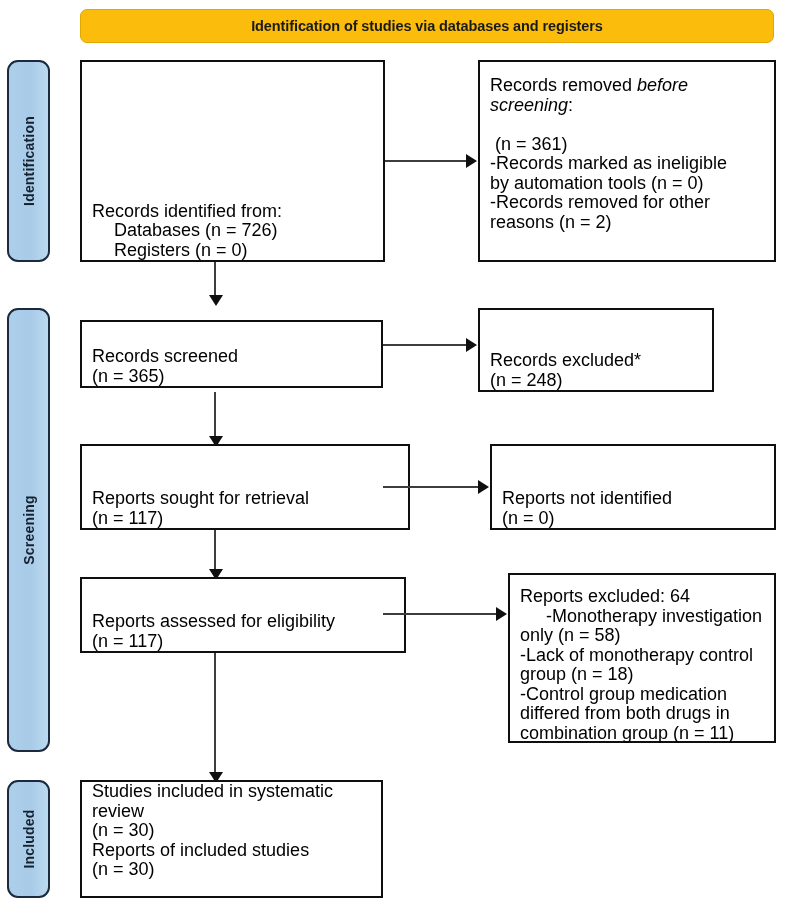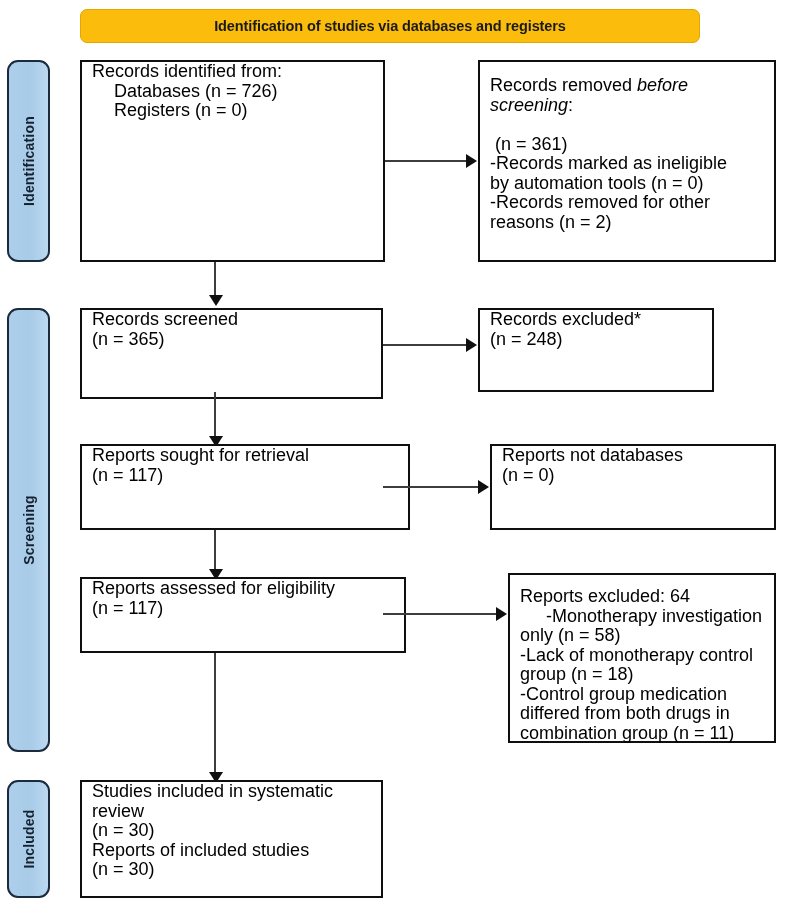--- a/index.html
+++ b/index.html
@@ -56,21 +56,21 @@
   }
 
   
   .flow-box {
     position: absolute;
     box-sizing: border-box;
     background: #ffffff;
     border: 2px solid #0f0f0f;
     display: flex;
     flex-direction: column;
-    justify-content: flex-start;
+    justify-content: flex-end;
   }
   .flow-box.top-align {
     justify-content: flex-start;
   }
   .box-text {
     font-size: 18px;
     line-height: 19.5px;
     color: #000000;
     padding: 0 10px;
     white-space: pre-wrap;
@@ -105,21 +105,21 @@
     border-left: 7px solid transparent;
     border-right: 7px solid transparent;
     border-top: 11px solid #0f0f0f;
   }
 </style>
 </head>
 <body>
 
 <div id="canvas">
 
-  <div class="section-header" style="left:80px; top:9px; width:620px; height:34px;">
+  <div class="section-header" style="left:80px; top:9px; width:694px; height:34px;">
     <span>Identification of studies via databases and registers</span>
   </div>
 
   <div class="stage-tab" style="left:7px; top:60px; width:43px; height:202px;">
     <span class="stage-label">Identification</span>
   </div>
 
   <div class="stage-tab" style="left:7px; top:308px; width:43px; height:444px;">
     <span class="stage-label">Screening</span>
   </div>
@@ -135,40 +135,40 @@
   <div class="flow-box top-align" style="left:478px; top:60px; width:298px; height:202px; padding-top:14px;">
     <div class="box-text"><span>Records removed </span><i>before</i><br><i>screening</i><span>:</span><br><br><span> (n = 361)</span><br><span>-Records marked as ineligible</span><br><span>by automation tools (n = 0)</span><br><span>-Records removed for other</span><br><span>reasons (n = 2)</span></div>
   </div>
 
   <div class="conn-h" style="left:385px; top:160px; width:82px;"></div>
   <div class="arrow-right" style="left:466px; top:154px;"></div>
 
   <div class="conn-v" style="left:214px; top:262px; height:34px;"></div>
   <div class="arrow-down" style="left:209px; top:295px;"></div>
 
-  <div class="flow-box" style="left:80px; top:308px; width:303px; height:91px;">
+  <div class="flow-box" style="left:80px; top:320px; width:303px; height:68px;">
     <div class="box-text"><span>Records screened</span><br><span>(n = 365)</span></div>
   </div>
 
   <div class="flow-box" style="left:478px; top:308px; width:236px; height:84px;">
     <div class="box-text"><span>Records excluded*</span><br><span>(n = 248)</span></div>
   </div>
 
   <div class="conn-h" style="left:383px; top:344px; width:84px;"></div>
   <div class="arrow-right" style="left:466px; top:338px;"></div>
 
   <div class="conn-v" style="left:214px; top:392px; height:45px;"></div>
   <div class="arrow-down" style="left:209px; top:436px;"></div>
 
   <div class="flow-box" style="left:80px; top:444px; width:330px; height:86px;">
     <div class="box-text"><span>Reports sought for retrieval</span><br><span>(n = 117)</span></div>
   </div>
 
   <div class="flow-box" style="left:490px; top:444px; width:286px; height:86px;">
-    <div class="box-text"><span>Reports not databases</span><br><span>(n = 0)</span></div>
+    <div class="box-text"><span>Reports not identified</span><br><span>(n = 0)</span></div>
   </div>
 
   <div class="conn-h" style="left:383px; top:486px; width:96px;"></div>
   <div class="arrow-right" style="left:478px; top:480px;"></div>
 
   <div class="conn-v" style="left:214px; top:530px; height:40px;"></div>
   <div class="arrow-down" style="left:209px; top:569px;"></div>
 
   <div class="flow-box" style="left:80px; top:577px; width:326px; height:76px;">
     <div class="box-text"><span>Reports assessed for eligibility</span><br><span>(n = 117)</span></div>

